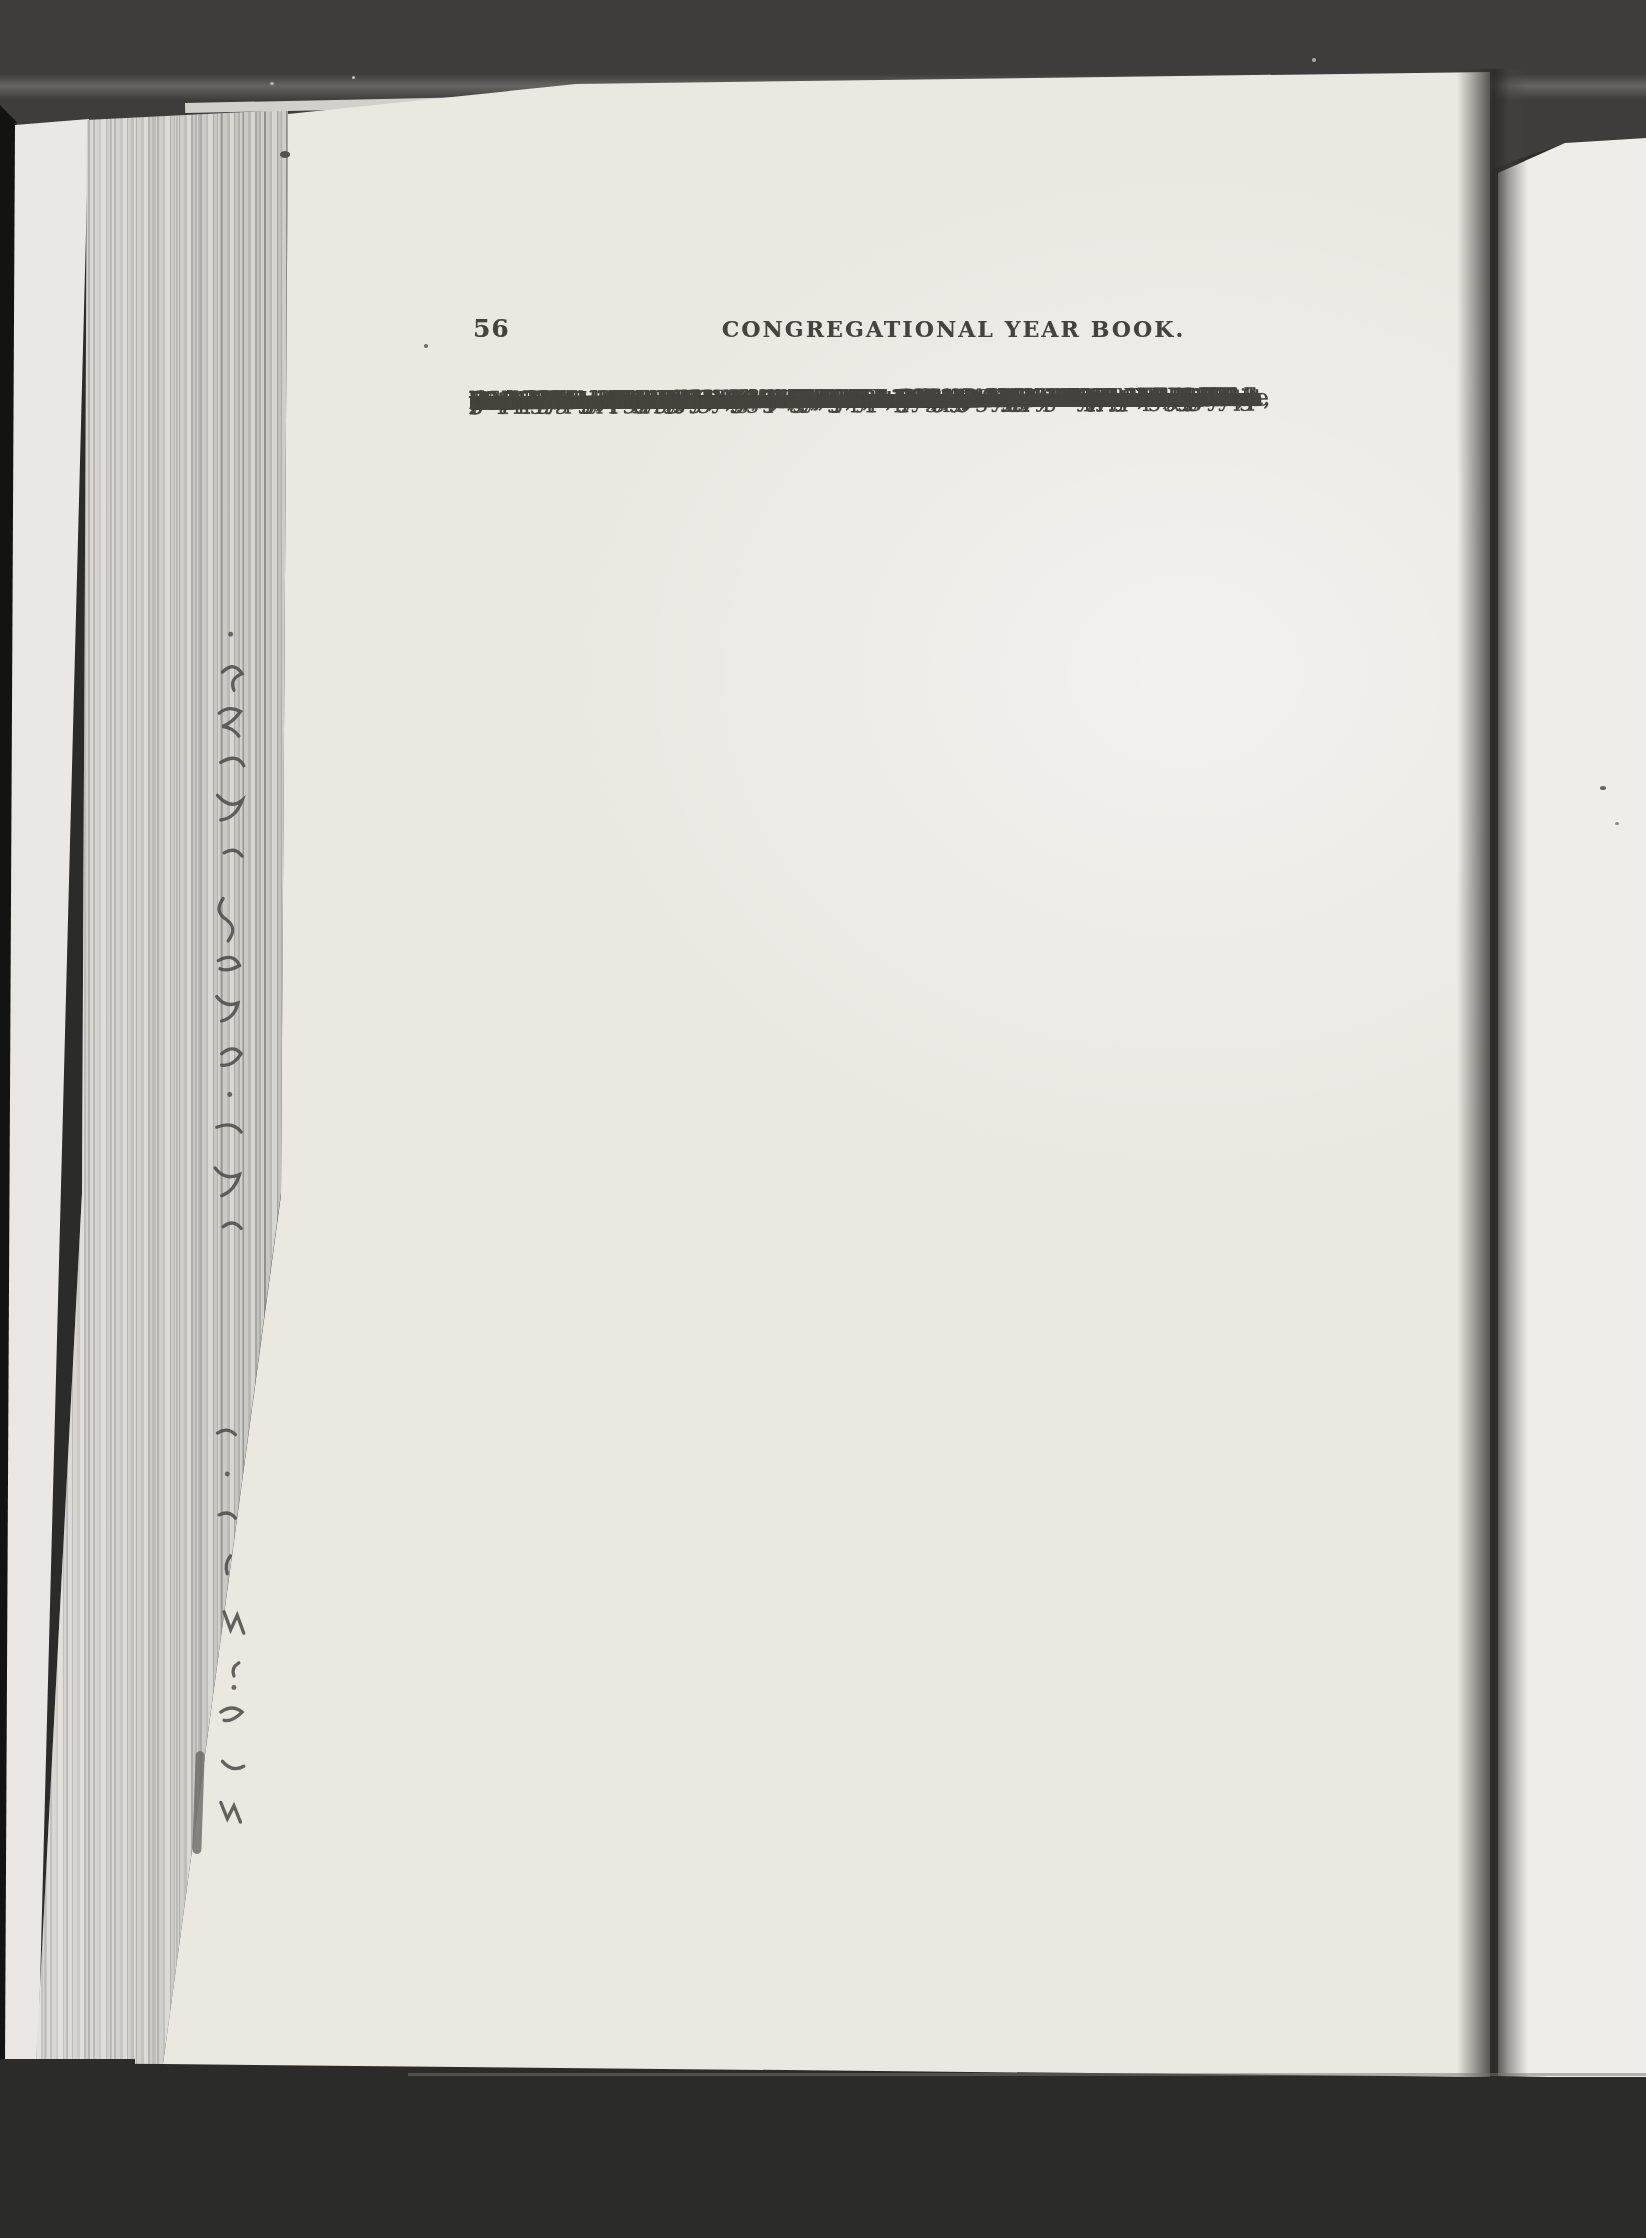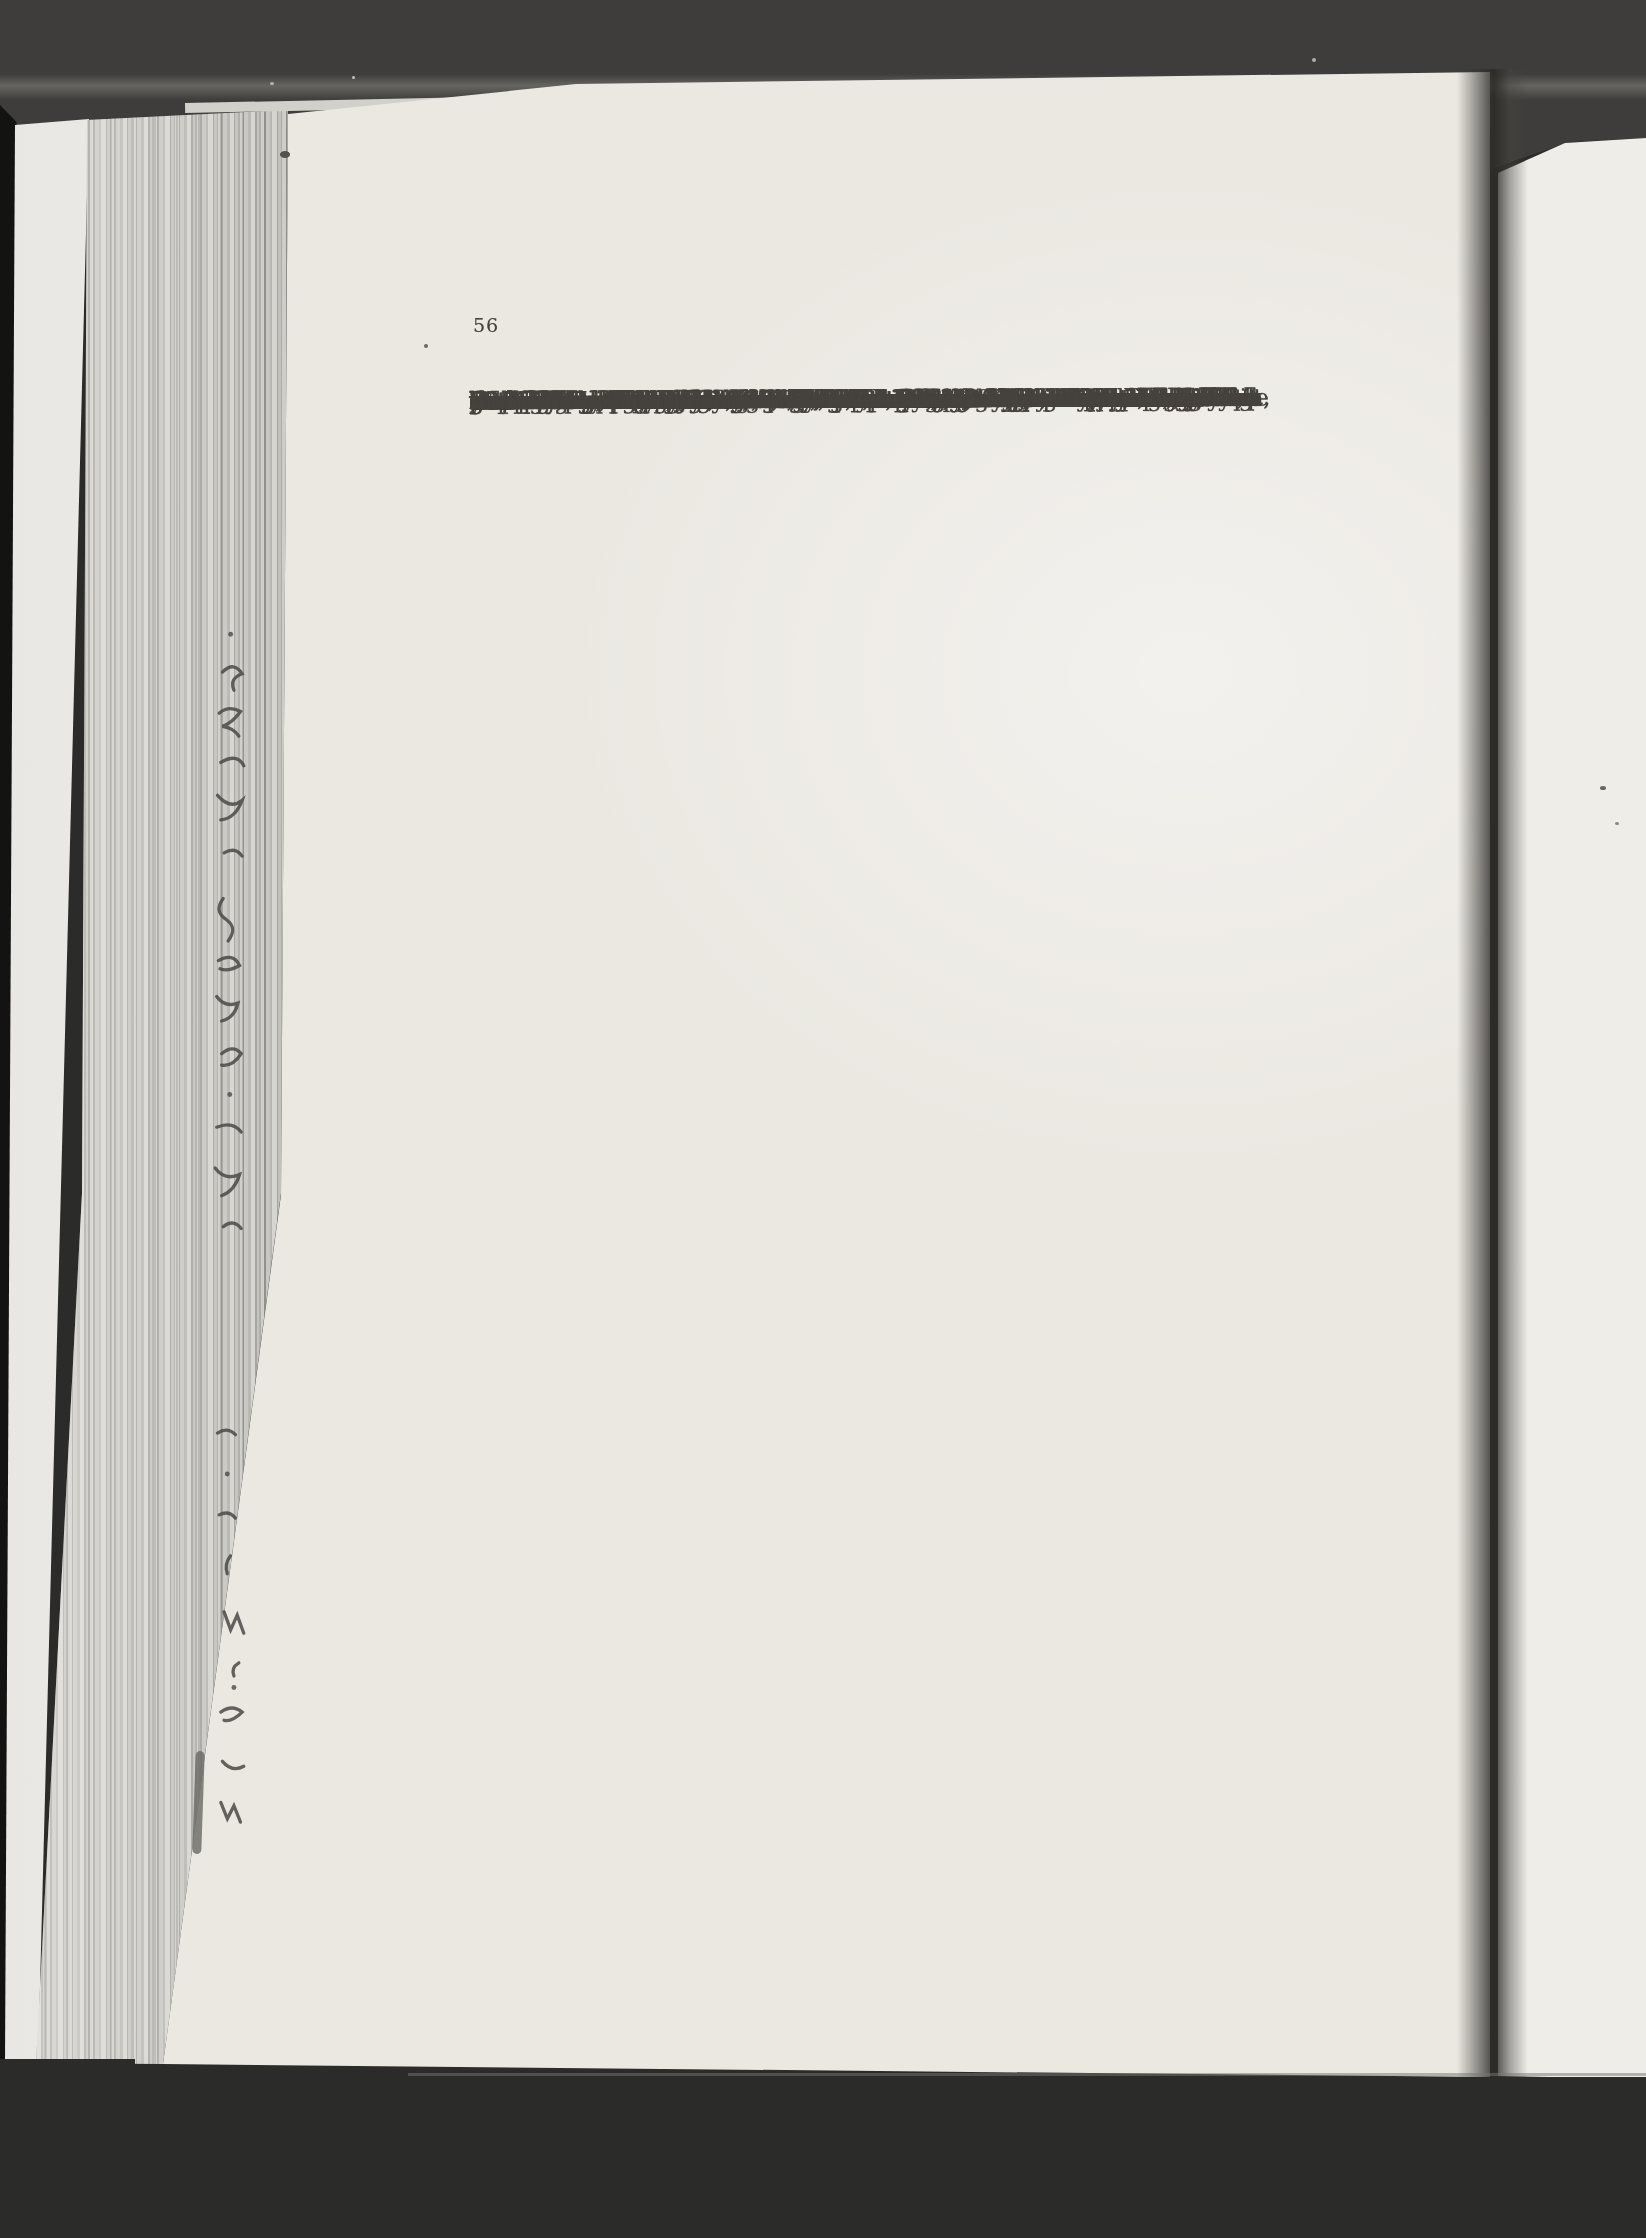--- a/index.html
+++ b/index.html
@@ -36,21 +36,21 @@
        var(--page);}
   .page-right{clip-path:polygon(1498px 173px,1565px 143px,1646px 138px,1646px 2079px,1498px 2076px);
      background:linear-gradient(90deg,rgba(110,108,102,.35) 0,rgba(110,108,102,.05) 58px,rgba(110,108,102,0) 99px),var(--page_right);}
   .gutter{left:1457px;top:69px;width:71px;height:2012px;
      background:linear-gradient(90deg,rgba(52,50,47,0) 0%,rgba(52,50,47,.55) 32%,rgba(45,43,40,.88) 52%,rgba(70,68,64,.45) 74%,rgba(80,78,74,0) 100%);}
   .bottom-cover{clip-path:polygon(0 2059px,135px 2059px,135px 2067px,408px 2067px,408px 2077px,1646px 2077px,1646px 2239px,0 2239px);
      background:var(--backdrop_bottom);}
   .page-bottom-line{left:408px;top:2073px;width:1238px;height:3.3px;background:rgba(120,118,112,.5);}
 
   .ptext{color:var(--ink);text-shadow:0.3px 0.3px 0.4px rgba(70,66,60,.45);}
-  .page-num{left:473px;top:314px;font-size:19px;font-weight:normal;letter-spacing:0.8px;}
+  .page-num{left:473px;top:314px;font-size:25px;font-weight:bold;letter-spacing:0.8px;}
   .head-title{left:469px;top:316px;width:969px;text-align:center;font-size:22px;font-weight:bold;letter-spacing:2.1px;}
   .body-block{left:469px;top:384px;width:969px;transform:rotate(-.25deg);transform-origin:0 0;}
   .body-block .line{position:static;display:block;height:34px;line-height:34px;font-size:24px;
      text-align:justify;text-align-last:justify;word-spacing:1.2px;white-space:normal;}
   .frag-block{left:1583px;width:66px;overflow:hidden;}
   .frag-top{top:386px;}
   .frag-bottom{top:880px;}
 
   .speck{border-radius:50%;}
   .squiggle{overflow:visible;}
@@ -82,20 +82,21 @@
 
   <div class="speck" style="left:280px;top:151px;width:10px;height:6.6px;background:#55524c;"></div>
   <div class="speck" style="left:424px;top:344px;width:4.1px;height:4.1px;background:#6b6862;"></div>
   <div class="speck" style="left:1600px;top:786px;width:5.8px;height:4.1px;background:#6a6762;"></div>
   <div class="speck" style="left:1615px;top:822px;width:4.1px;height:3.3px;background:#8a8781;"></div>
   <div class="speck" style="left:270px;top:82px;width:4.1px;height:3.3px;background:#b8b6b0;"></div>
   <div class="speck" style="left:352px;top:76px;width:3.3px;height:3.3px;background:#c5c3bd;"></div>
   <div class="speck" style="left:1312px;top:58px;width:4.1px;height:4.1px;background:#b0aea8;"></div>
 
   <div class="ptext page-num">56</div>
+  <div class="ptext head-title">CONGREGATIONAL YEAR BOOK.</div>
   <div class="ptext body-block">
       <div class="line">His mind seemed very early to awake to religious impressions,</div>
       <div class="line">which seemed to fix themselves permanently on his young heart,</div>
       <div class="line">and prepare the way for the consecration of life that followed.</div>
       <div class="line">When only four years of age, listening to a sermon by his pas-</div>
       <div class="line">tor, the Rev. Thos. Durant, from the text, “ The fool hath said</div>
       <div class="line">in his heart there is no God,” he was so deeply impressed with</div>
       <div class="line">the power of the truths that he never forgot it.  Three or four</div>
       <div class="line">years later, his heart was deeply touched by an address of the</div>
       <div class="line">superintendent of the Sabbath school, from the words, “ Except</div>

